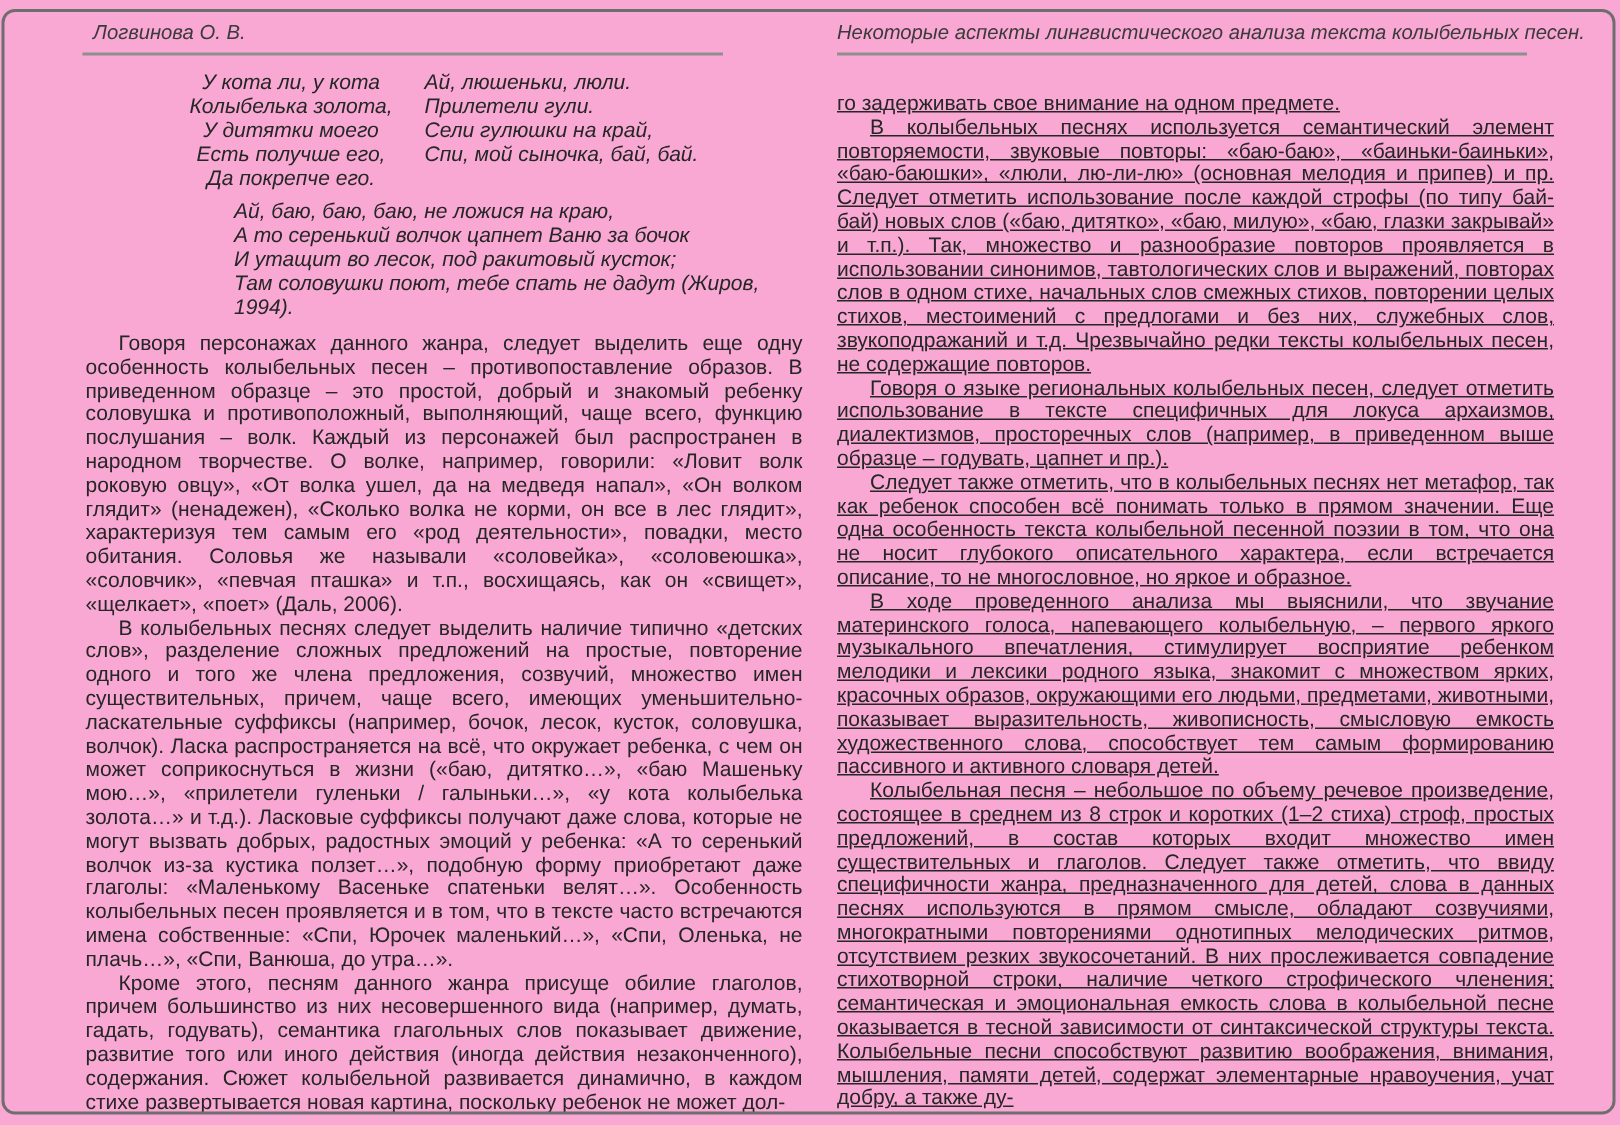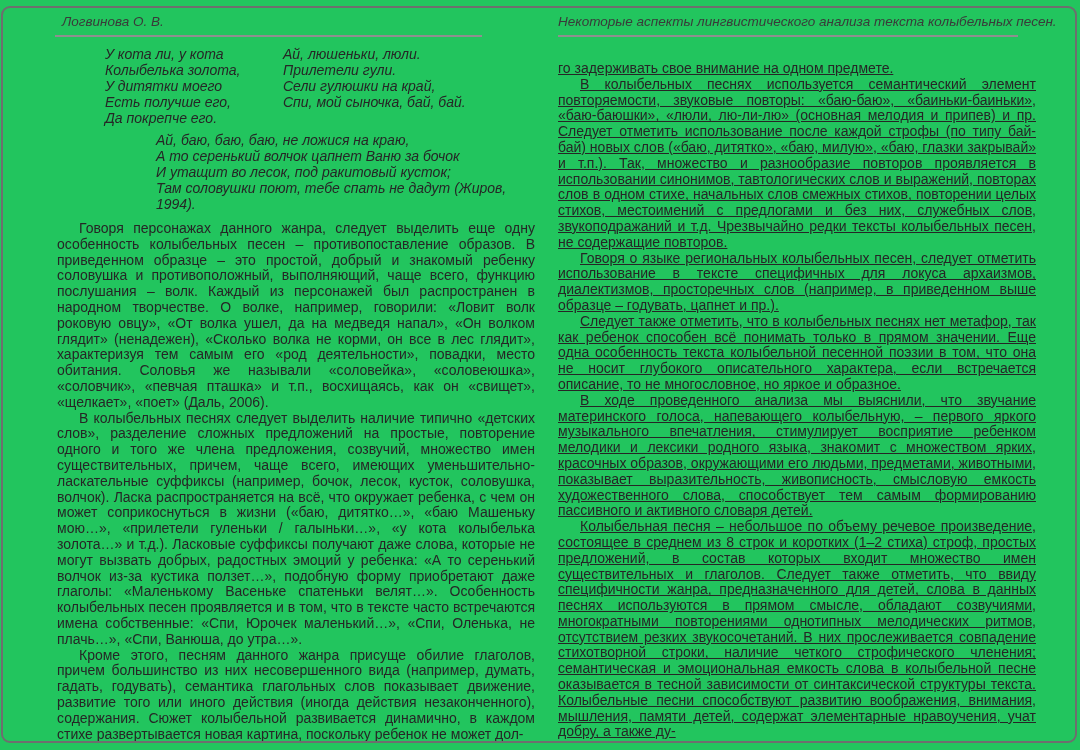--- a/index.html
+++ b/index.html
@@ -1,20 +1,20 @@
 <!DOCTYPE html>
 <html lang="ru"><head>
 <meta charset="utf-8">
 <style>
   html, body { margin: 0; padding: 0; background: #ffffff; }
   body { width: 1080px; height: 750px; font-family: "Liberation Sans", sans-serif; }
   .spread {
     position: relative;
     width: 1080px; height: 750px;
-    background: #22c55e;
+    background: #f9a8d4;
     color: #262626;
     overflow: hidden;
   }
   .spread-border {
     position: absolute;
     left: 1px; top: 6px; right: 3px; bottom: 7px;
     border: 2px solid #6e6e6e;
     border-radius: 9px;
     pointer-events: none;
   }
@@ -34,21 +34,21 @@
   }
   .running-head.left  { padding-left: 5px; }
   .running-head.right { text-align: right; padding-right: 23px; }
 
   .head-rule { height: 2px; background: #8f8f8f; margin-top: 5px; }
   .head-rule.left  { width: 427px; margin-left: -2px; }
   .head-rule.right { width: 460px; }
 
   .poem-block { margin-top: 9px; margin-left: 48px; display: flex; }
   .poem-col { font-style: italic; font-size: 14px; line-height: 16px; }
-  .poem-col-1 { width: 178px; }
+  .poem-col-1 { width: 178px; text-align: center; }
   .poem-col-2 { }
   .poem-2 { margin-top: 6px; margin-left: 99px; font-style: italic; font-size: 14px; line-height: 16px; }
 
   .body-text { margin-top: 9px; font-size: 14px; line-height: 15.8px; text-align: justify; }
   .body-text p { margin: 0; text-indent: 22px; overflow-wrap: break-word; }
   .body-text p.no-indent { text-indent: 0; }
   .page-right .body-text { margin-top: 24px; text-decoration: underline; }
 
   .page-number { font-size: 10px; color: #2e2e2e; }
   .page-number.left  { margin-top: 9px; padding-left: 3px; }

